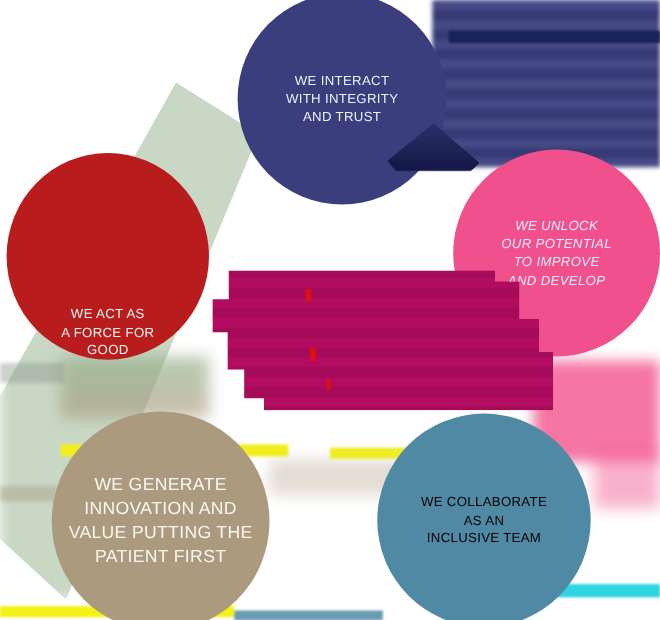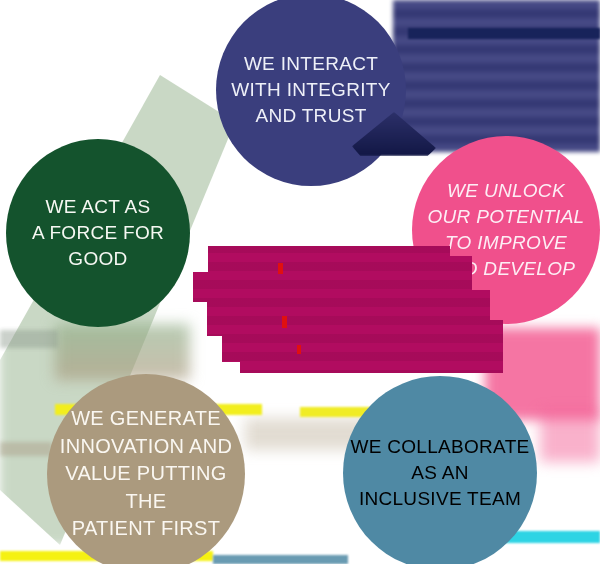--- a/index.html
+++ b/index.html
@@ -46,31 +46,31 @@
   .streak-gray-1{left:0;top:330px;width:58px;height:18px;background:rgba(140,152,140,0.45);filter:blur(2px);}
   .streak-gray-2{left:0;top:442px;width:52px;height:14px;background:rgba(172,160,138,0.5);filter:blur(2px);}
   
   .bubble{
     position:absolute;border-radius:50%;
     display:flex;align-items:center;justify-content:center;
     text-align:center;
   }
   .bubble .label{
     white-space:pre-line;
-    font-size:19px;line-height:1.38;letter-spacing:0.3px;
+    font-size:12px;line-height:1.38;letter-spacing:0.3px;
     font-weight:400;
   }
   .bubble-navy {left:216px;top:-6px;width:190px;height:192px;background:#3a3e7d;}
   .bubble-navy .label{color:#eef0f8;}
   .bubble-pink {left:412px;top:136px;width:188px;height:188px;background:#f0508c;font-style:italic;}
   .bubble-pink .label{color:#fdeef5;}
-  .bubble-green{left:6px;top:139px;width:184px;height:188px;background:#14532d;}
+  .bubble-green{left:6px;top:139px;width:184px;height:188px;background:#b91c1c;align-items:flex-end;}
   .bubble-green .label{color:#f6f8f3;}
   .bubble-tan  {left:47px;top:374px;width:198px;height:200px;background:#ab9a7e;}
-  .bubble-tan .label{color:#faf7f1;font-size:20px;}
+  .bubble-tan .label{color:#faf7f1;font-size:16px;}
   .bubble-teal {left:343px;top:376px;width:194px;height:194px;background:#4f89a4;}
   .bubble-teal .label{color:#000000;}
   
   .center-block{
     position:absolute;left:193px;top:244px;width:310px;height:130px;
     background:
       repeating-linear-gradient(180deg, rgba(70,0,35,0.10) 0 9px, transparent 9px 18px),
       #b10c60;
     clip-path:polygon(15px 2px,257px 2px,257px 12px,279px 12px,279px 46px,297px 46px,
       297px 76px,310px 76px,310px 129px,47px 129px,47px 118px,29px 118px,29px 92px,

